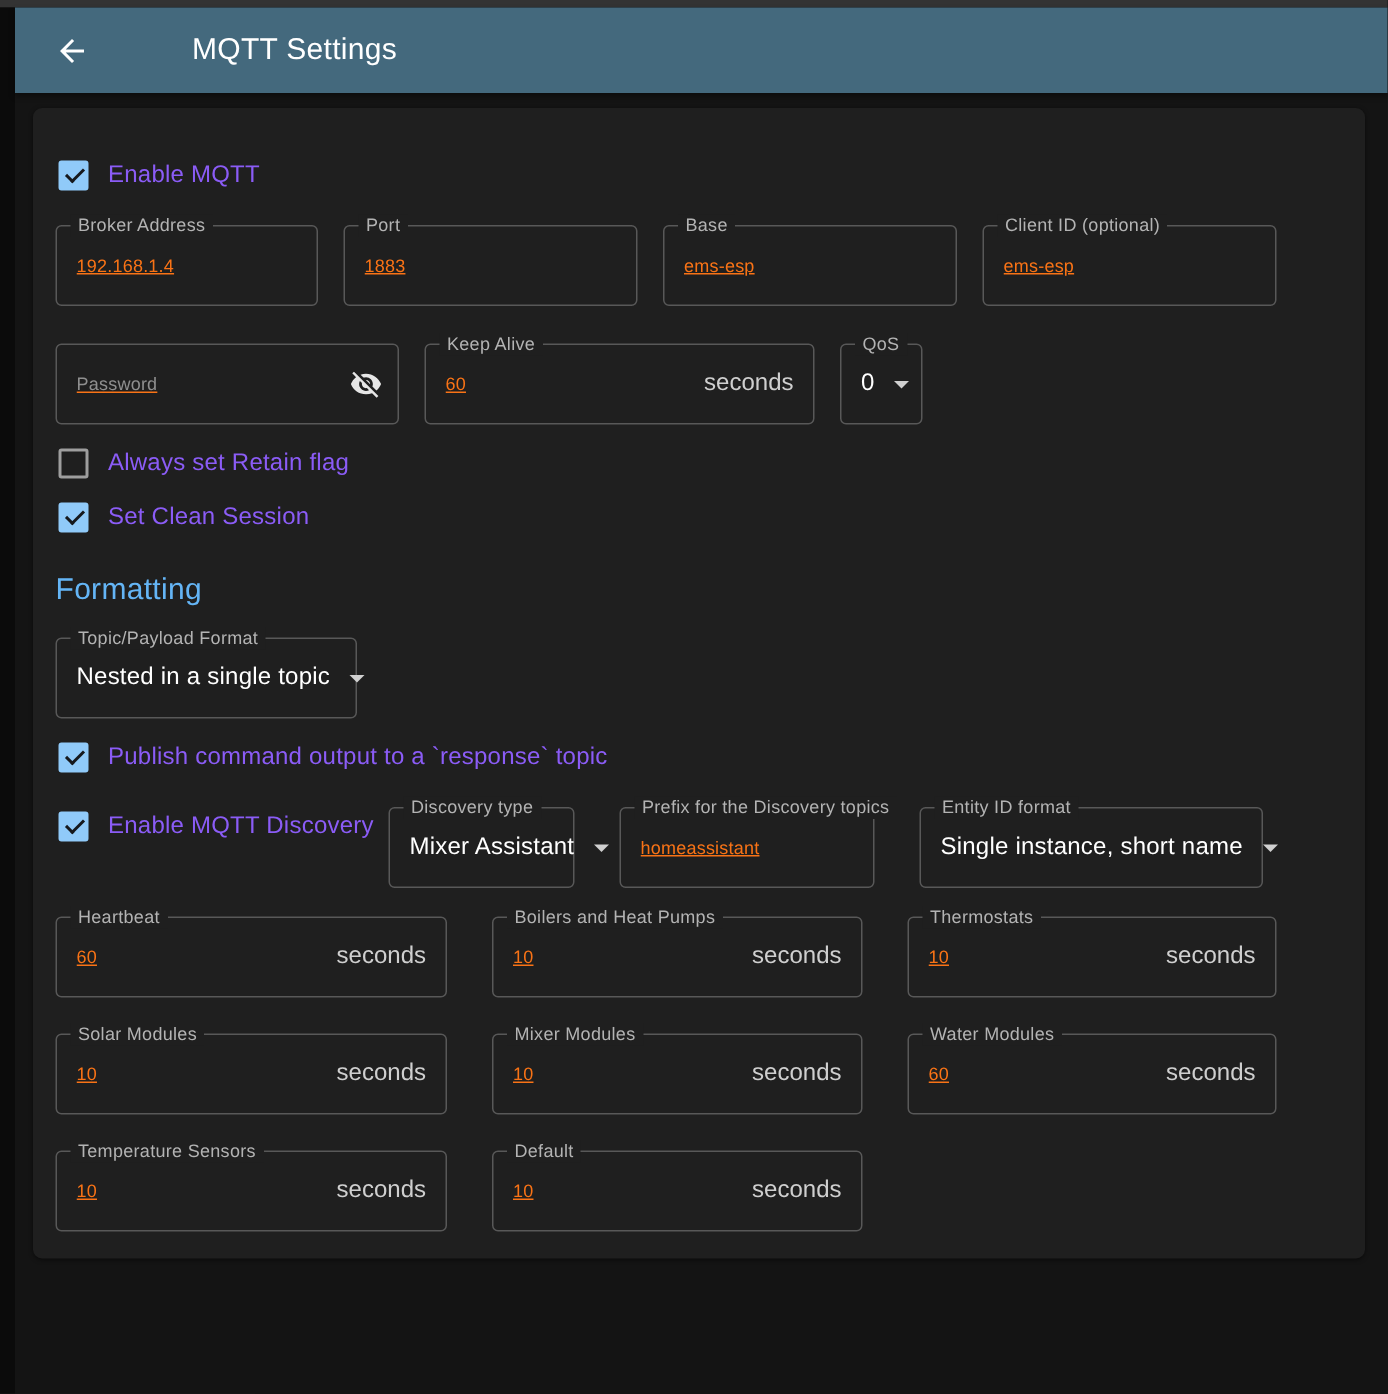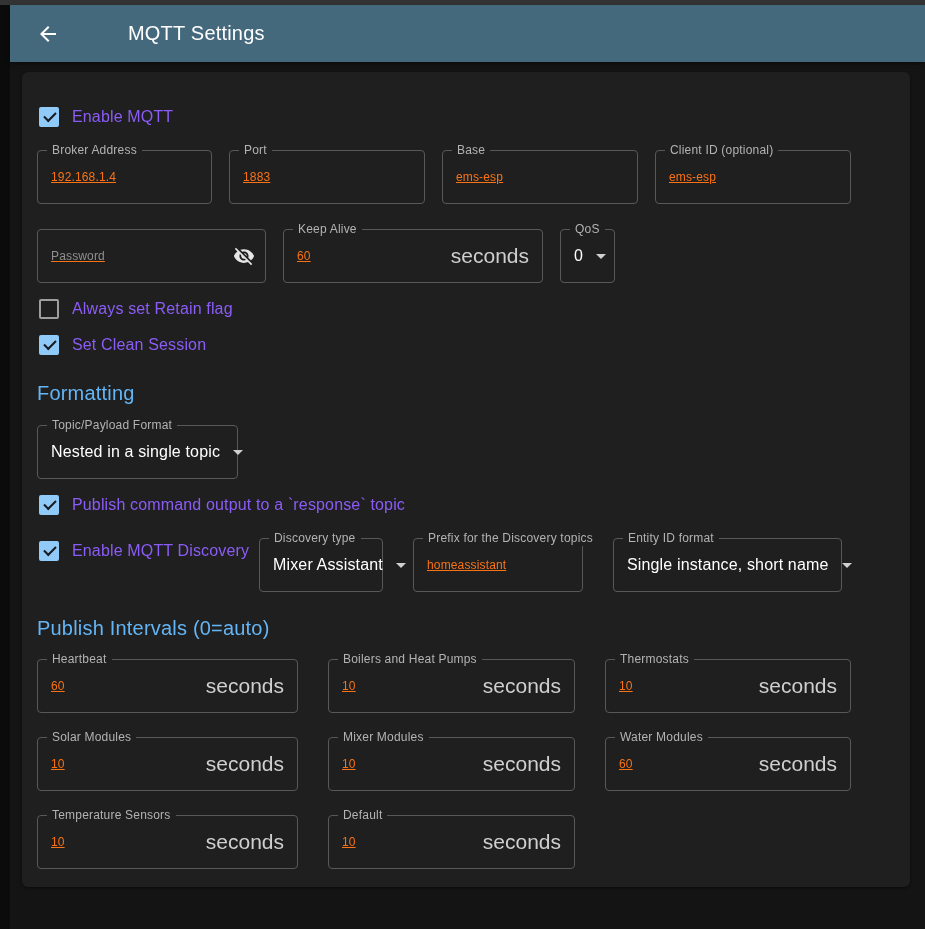--- a/index.html
+++ b/index.html
@@ -53,21 +53,21 @@
   .field-label {
     position: absolute; top: -8px; left: 9px; font-size: 12px; color: #b3b3b3;
     background: #1f1f1f; padding: 0 5px; line-height: 15px; letter-spacing: 0.2px; white-space: nowrap;
   }
   .field-input {
     flex: 1 1 auto; min-width: 0; background: transparent; border: none; outline: none;
     color: #f97316; font-size: 12px; font-family: "Liberation Sans", sans-serif;
     padding: 0 8px 0 13px; letter-spacing: 0.15px; text-decoration: underline;
   }
   .field-input::placeholder { color: #8f8f8f; opacity: 1; }
-  .field-suffix { font-size: 21px; color: #cfcfcf; padding-right: 13px; flex: 0 0 auto; }
+  .field-suffix { font-size: 16px; color: #cfcfcf; padding-right: 13px; flex: 0 0 auto; }
   .eye-btn {
     background: none; border: none; cursor: pointer; padding: 0 10px 0 0;
     display: flex; align-items: center;
   }
   .eye-btn svg { fill: #e6e6e6; }
 
   
   .select { cursor: pointer; }
   .select-value { font-size: 16px; color: #ffffff; padding-left: 13px; letter-spacing: 0.15px; white-space: nowrap; }
   .select-arrow {
@@ -196,21 +196,20 @@
           <span class="field-label">Prefix for the Discovery topics</span>
           <input class="field-input" value="homeassistant" style="">
         </div>
         <div class="field select" style="width:229px">
           <span class="field-label">Entity ID format</span>
           <span class="select-value">Single instance, short name</span>
           <span class="select-arrow"></span>
         </div>
       </div>
 
-      <h2 class="section-heading section-heading-2">Publish Intervals (0=auto)</h2>
 
       <div class="intervals-grid">
         <div class="field">
           <span class="field-label">Heartbeat</span>
           <input class="field-input" value="60" style="">
           <span class="field-suffix">seconds</span>
         </div>
         <div class="field">
           <span class="field-label">Boilers and Heat Pumps</span>
           <input class="field-input" value="10" style="">

